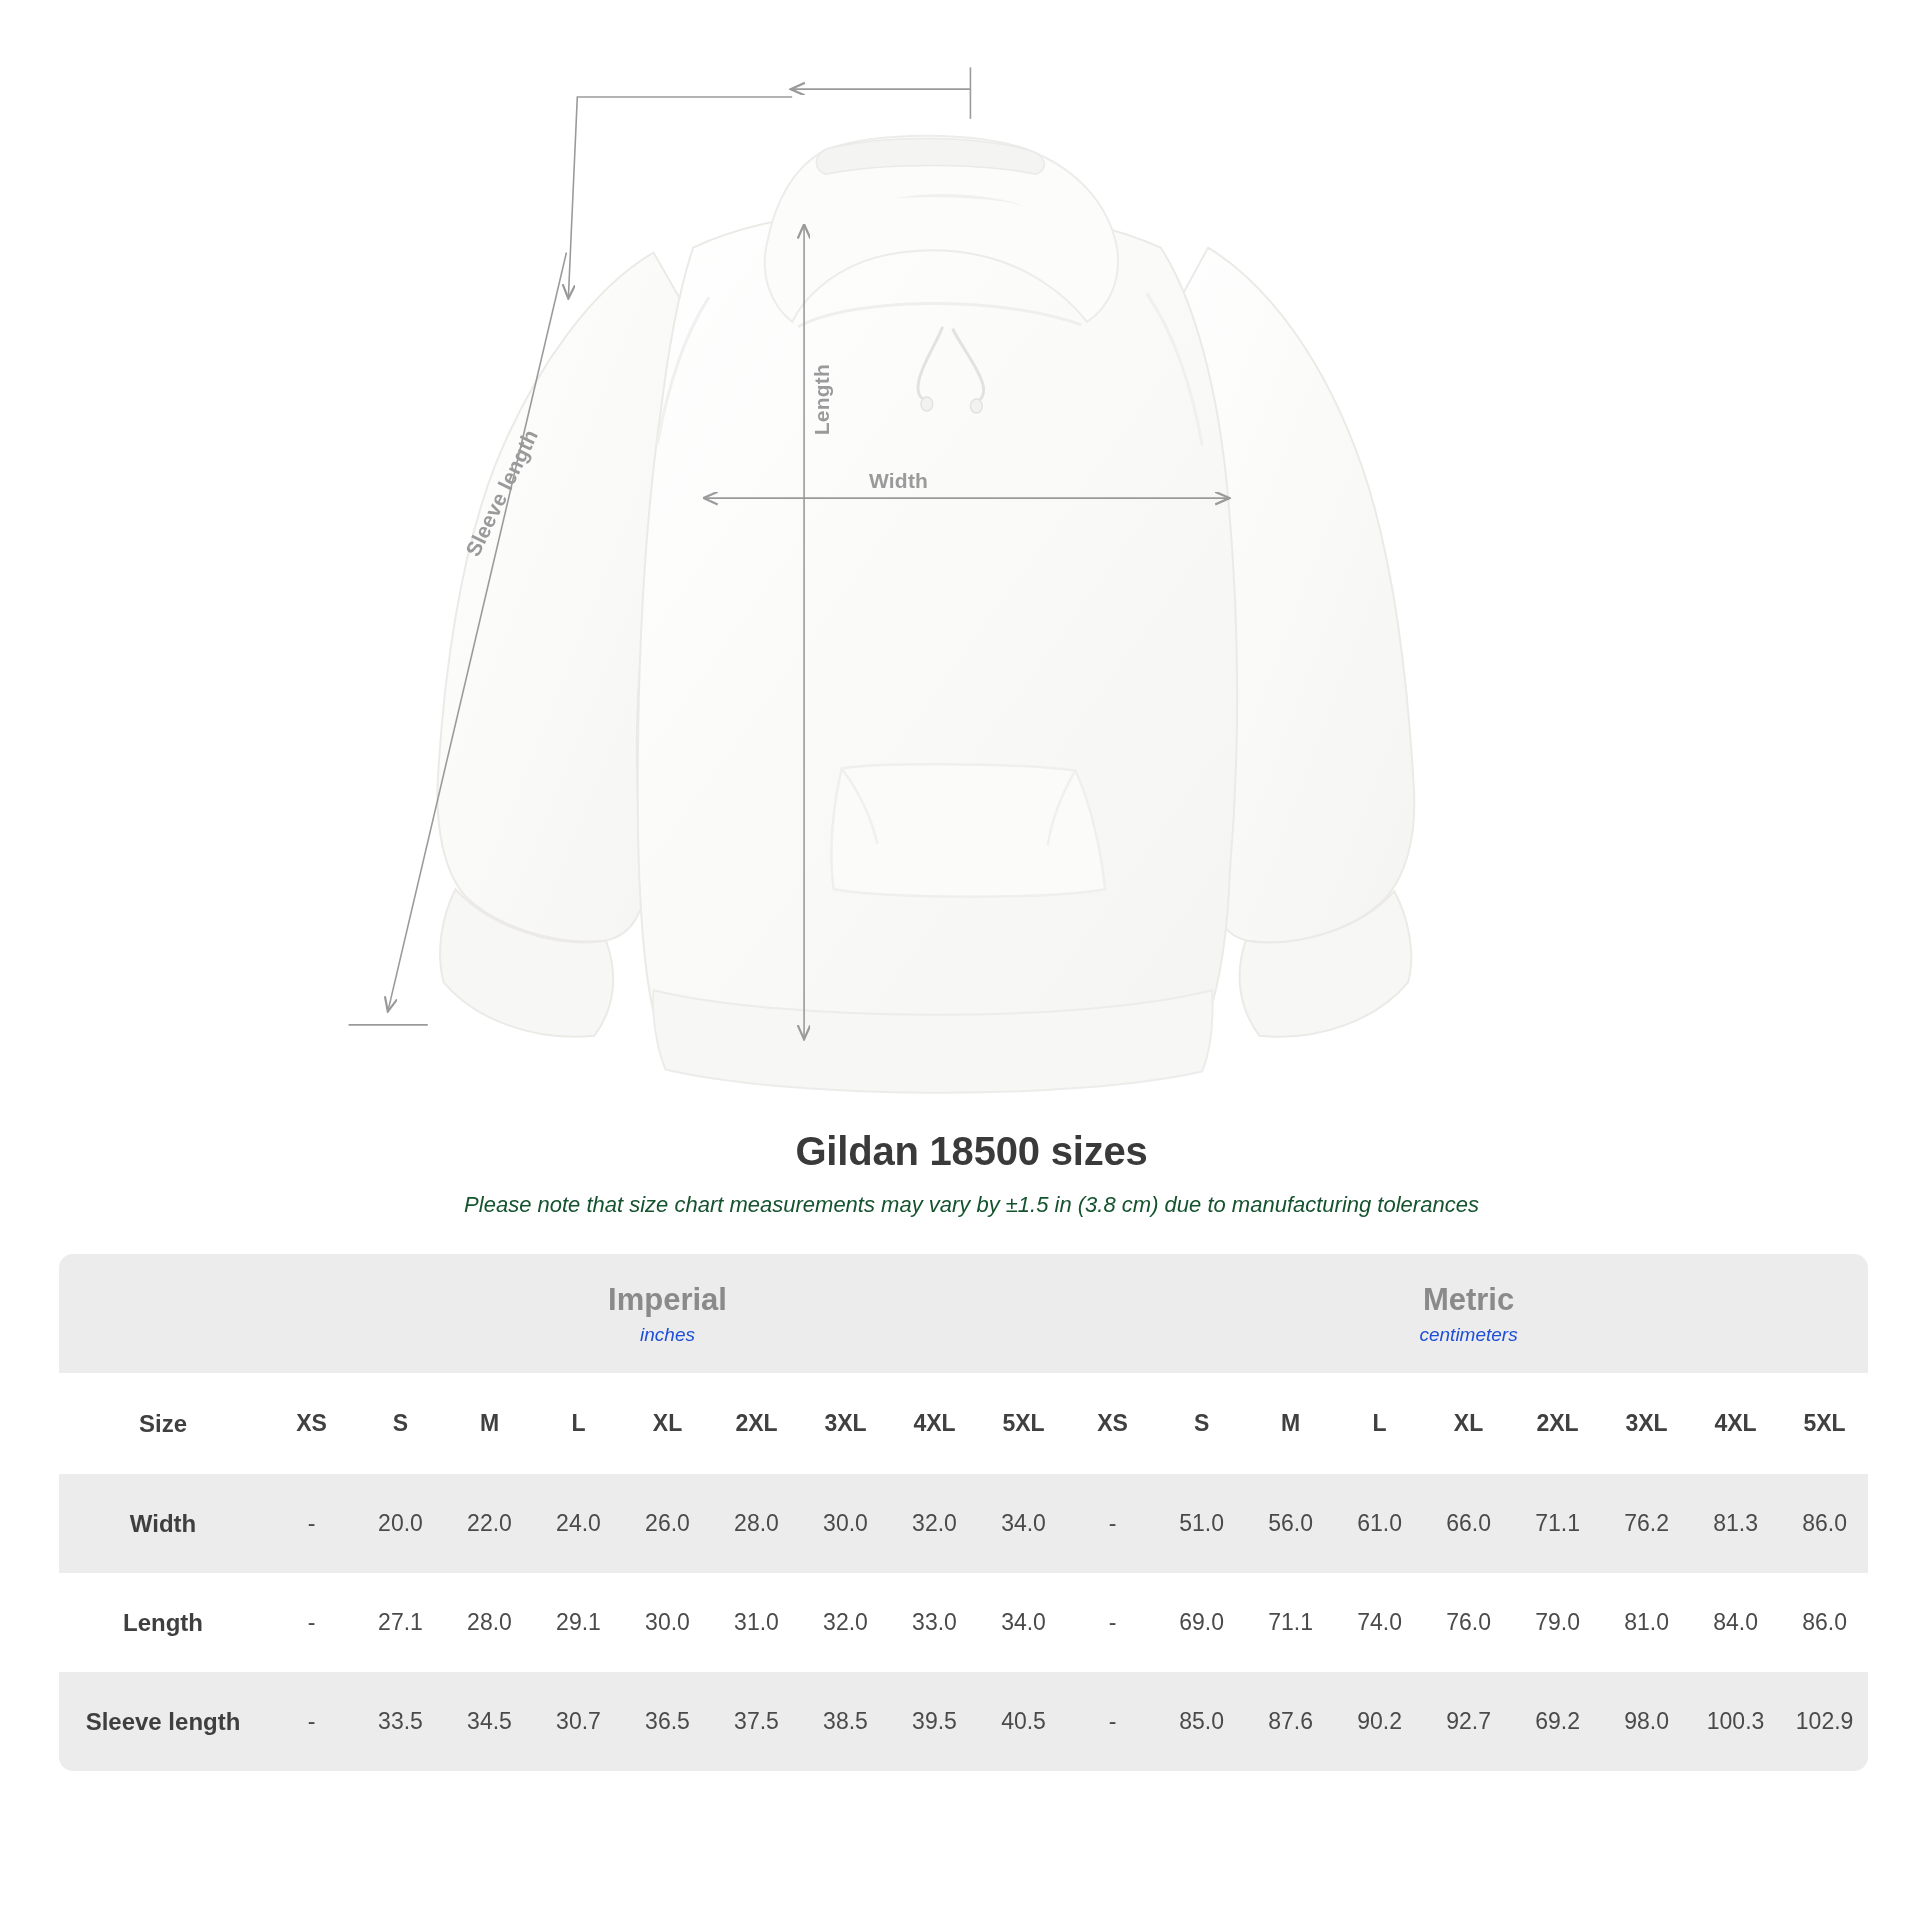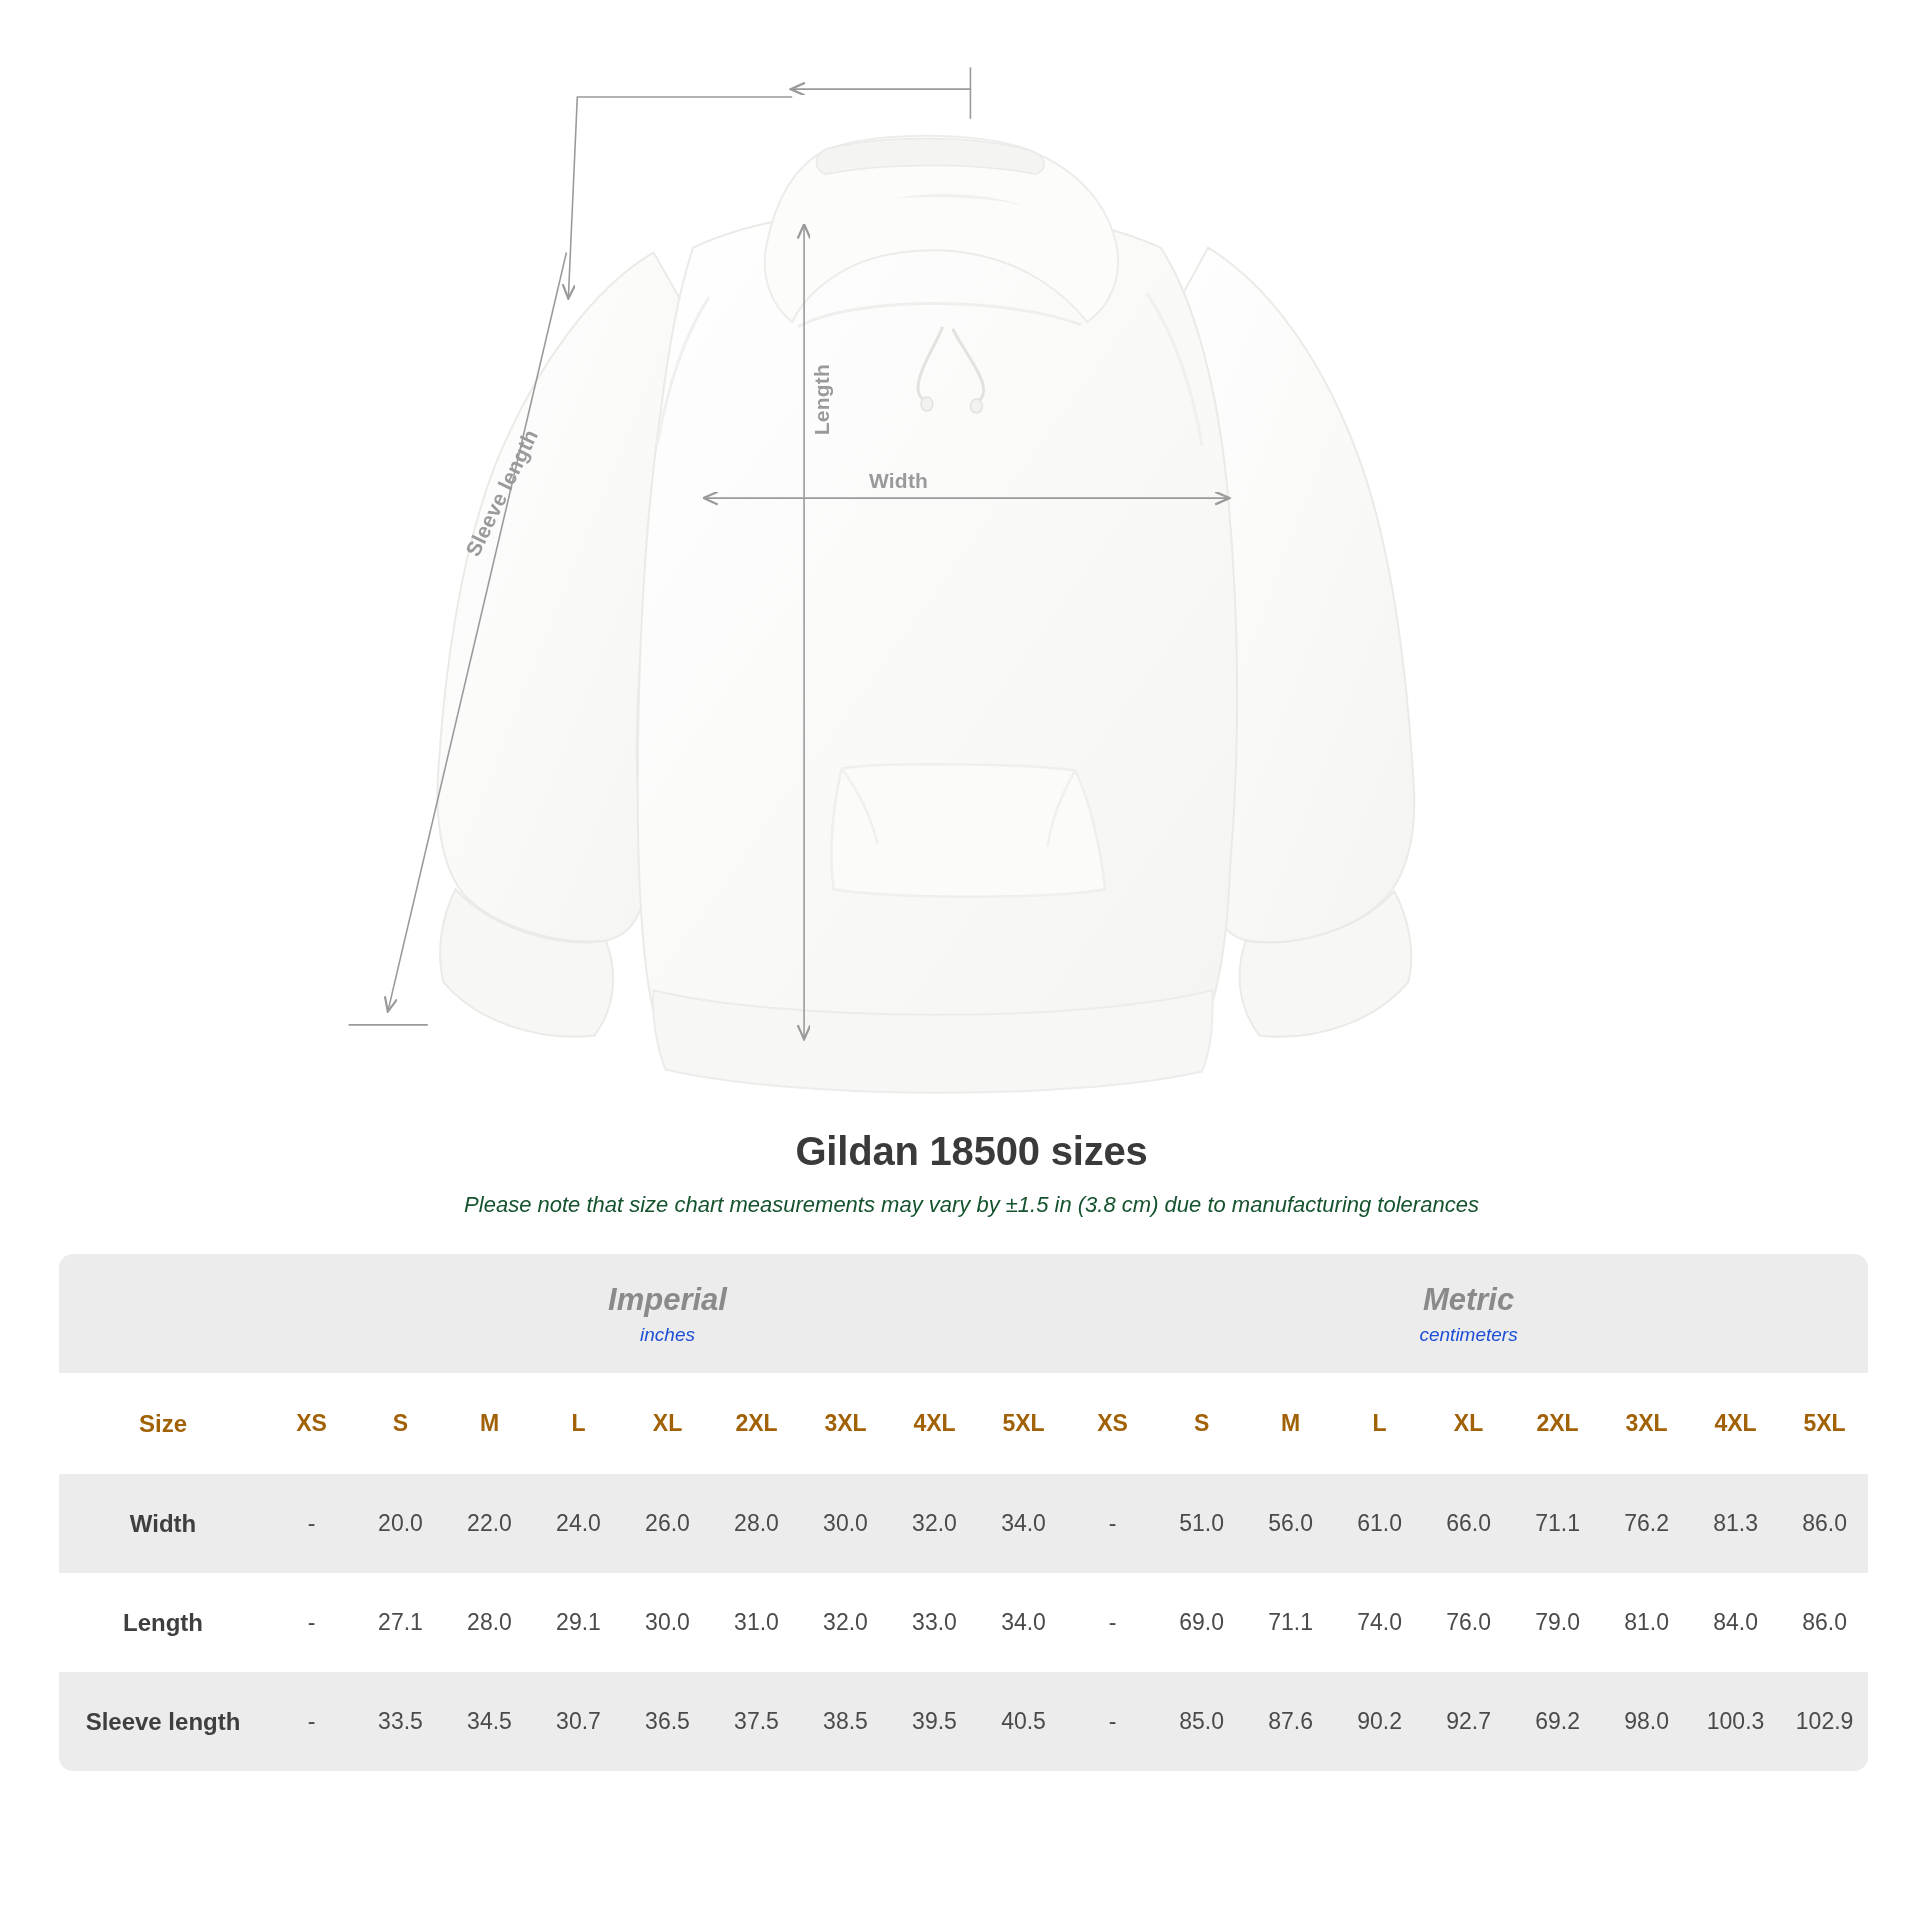--- a/index.html
+++ b/index.html
@@ -99,36 +99,35 @@
     text-align: center;
     vertical-align: middle;
   }
   .unit-header-row td {
     background: #ececec;
     height: 119px;
     padding: 0;
   }
   .unit-title {
     font-size: 31px;
-    font-style: italic;
     font-weight: bold;
     color: #8a8a8a;
     line-height: 1.25;
   }
   .unit-sub {
     font-size: 19px;
     font-style: italic;
     color: #1d4ed8;
     margin-top: 4px;
   }
   .col-head-row td {
     height: 99px;
     font-size: 23px;
     font-weight: bold;
-    color: #a16207;
+    color: #404040;
     background: #ffffff;
   }
   .col-head-row td.rowlabel {
     font-size: 24px;
   }
   .data-row td {
     height: 97px;
     font-size: 23px;
     color: #4a4a4a;
   }

